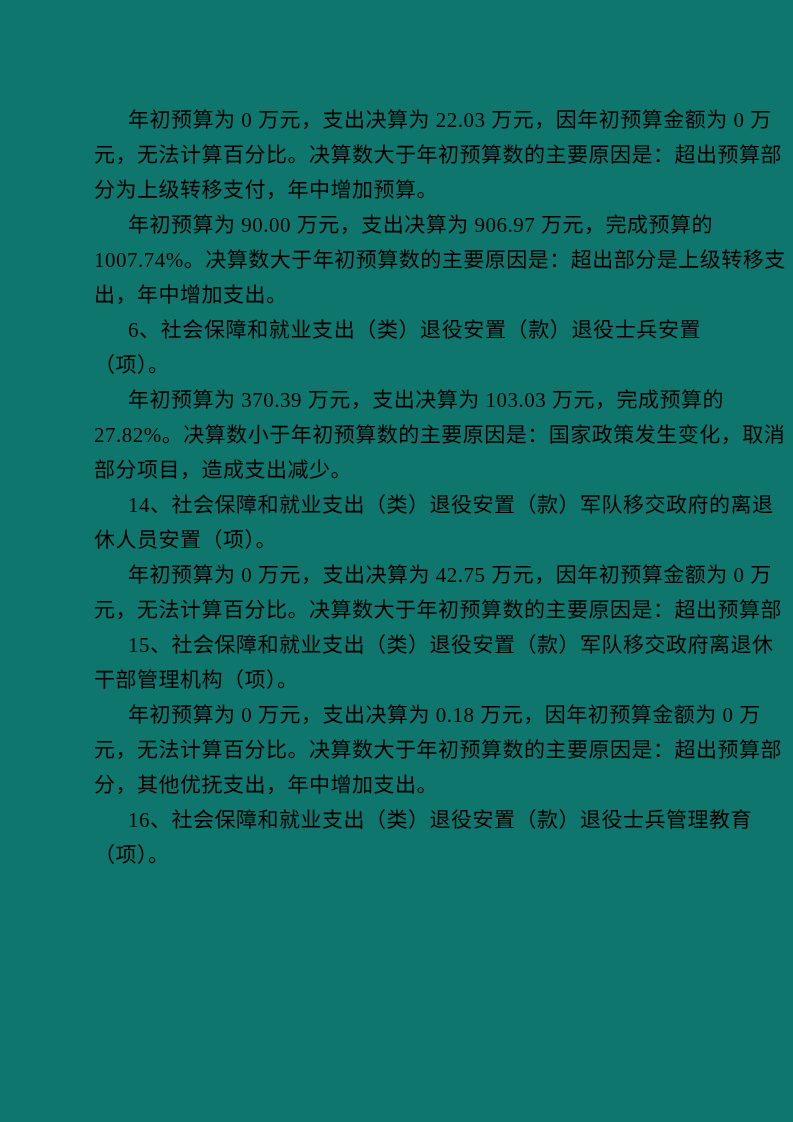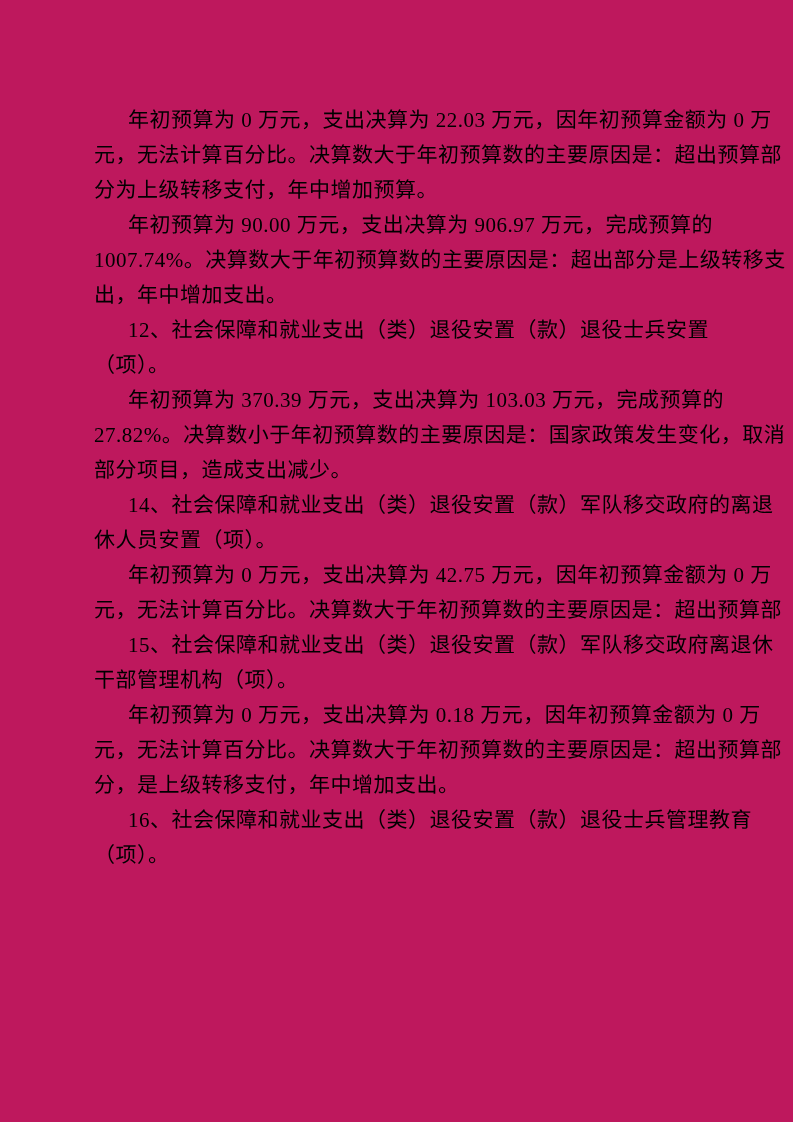--- a/index.html
+++ b/index.html
@@ -4,21 +4,21 @@
 <style>
   html, body {
     margin: 0;
     padding: 0;
     background: #ffffff;
   }
   .page {
     position: relative;
     width: 793px;
     height: 1122px;
-    background: #be185d;
+    background: #0f766e;
     overflow: hidden;
     font-family: "Liberation Serif", "DejaVu Serif", serif;
     color: #000000;
   }
   .doc-body {
     position: absolute;
     left: 94px;
     top: 103px;
     width: 607px;
   }
@@ -53,21 +53,21 @@
         <div class="line first">年初预算为 0 万元，支出决算为 22.03 万元，因年初预算金额为 0 万</div>
         <div class="line">元，无法计算百分比。决算数大于年初预算数的主要原因是：超出预算部</div>
         <div class="line last">分为上级转移支付，年中增加预算。</div>
       </div>
       <div class="para body">
         <div class="line first">年初预算为 90.00 万元，支出决算为 906.97 万元，完成预算的</div>
         <div class="line">1007.74%。决算数大于年初预算数的主要原因是：超出部分是上级转移支</div>
         <div class="line last">出，年中增加支出。</div>
       </div>
       <div class="para heading">
-        <div class="line first">12、社会保障和就业支出（类）退役安置（款）退役士兵安置</div>
+        <div class="line first">6、社会保障和就业支出（类）退役安置（款）退役士兵安置</div>
         <div class="line last">（项）。</div>
       </div>
       <div class="para body">
         <div class="line first">年初预算为 370.39 万元，支出决算为 103.03 万元，完成预算的</div>
         <div class="line">27.82%。决算数小于年初预算数的主要原因是：国家政策发生变化，取消</div>
         <div class="line last">部分项目，造成支出减少。</div>
       </div>
       <div class="para heading">
         <div class="line first">14、社会保障和就业支出（类）退役安置（款）军队移交政府的离退</div>
         <div class="line last">休人员安置（项）。</div>
@@ -76,20 +76,20 @@
         <div class="line first">年初预算为 0 万元，支出决算为 42.75 万元，因年初预算金额为 0 万</div>
         <div class="line">元，无法计算百分比。决算数大于年初预算数的主要原因是：超出预算部</div>
       </div>
       <div class="para heading">
         <div class="line first">15、社会保障和就业支出（类）退役安置（款）军队移交政府离退休</div>
         <div class="line last">干部管理机构（项）。</div>
       </div>
       <div class="para body">
         <div class="line first">年初预算为 0 万元，支出决算为 0.18 万元，因年初预算金额为 0 万</div>
         <div class="line">元，无法计算百分比。决算数大于年初预算数的主要原因是：超出预算部</div>
-        <div class="line last">分，是上级转移支付，年中增加支出。</div>
+        <div class="line last">分，其他优抚支出，年中增加支出。</div>
       </div>
       <div class="para heading">
         <div class="line first">16、社会保障和就业支出（类）退役安置（款）退役士兵管理教育</div>
         <div class="line last">（项）。</div>
       </div>
     </div>
 </div>
 
 </body></html>

